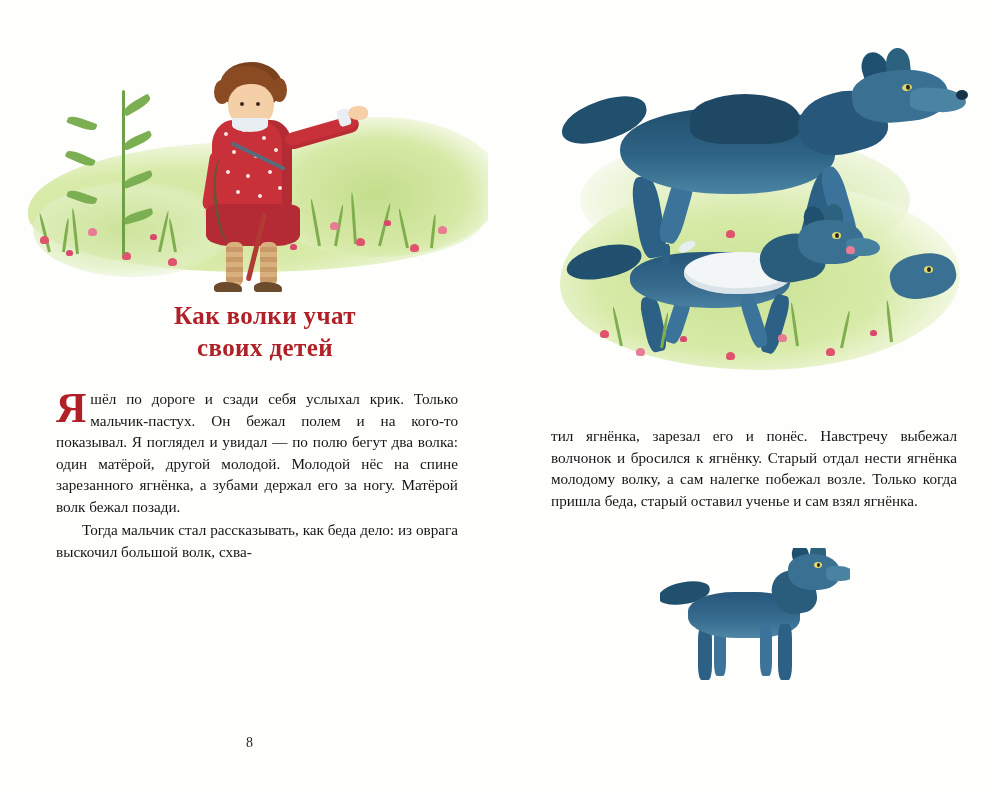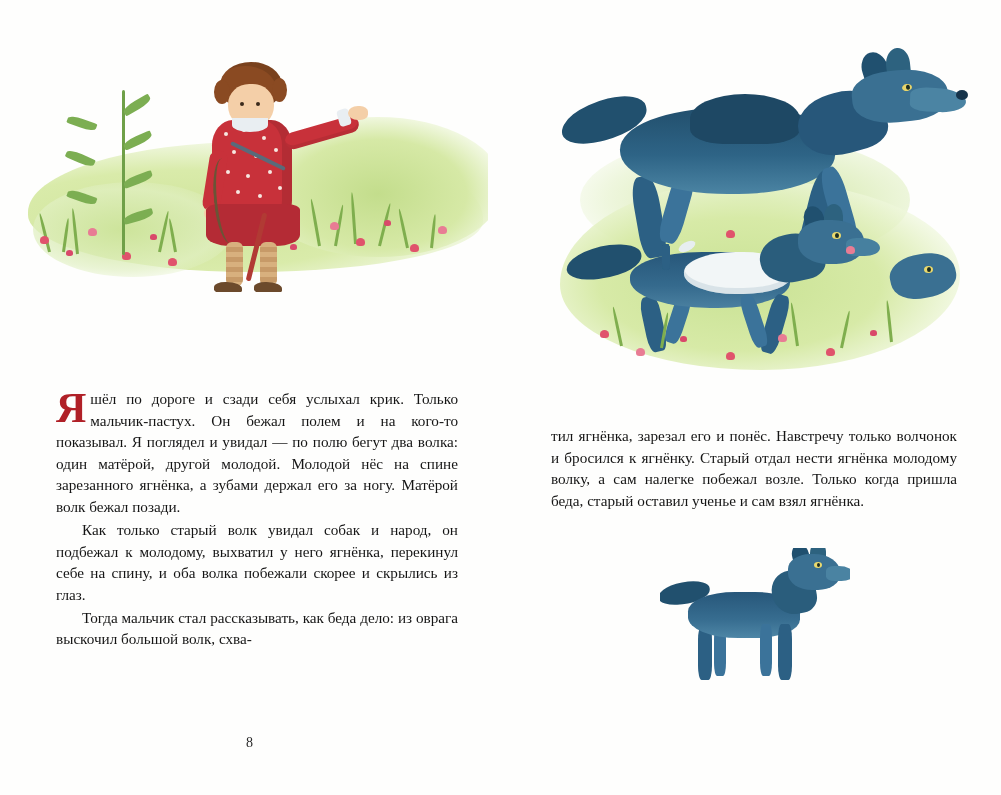--- a/index.html
+++ b/index.html
@@ -557,28 +557,31 @@
     <div class="leg a"></div>
     <div class="leg b"></div>
     <div class="neck"></div>
     <div class="ear1"></div>
     <div class="ear2"></div>
     <div class="head"></div>
     <div class="snout"></div>
     <div class="eye"></div>
   </div>
 
+  <div class="title-block">
+    <span>Как волки учат</span>
+    <span class="l2">своих детей</span>
+  </div>
 
   <div class="col" id="col-left">
     <p class="first">
       <span class="dropcap">Я</span><span>шёл по дороге и сзади себя услыхал крик. Только мальчик-пастух. Он бежал полем и на кого-то показывал. Я поглядел и увидал — по полю бегут два волка: один матёрой, другой молодой. Молодой нёс на спине зарезанного ягнёнка, а зубами держал его за ногу. Матёрой волк бежал позади.</span>
     </p>
-    <p><span>Как только старый волк увидал собак и народ, он подбежал к молодому, выхватил у него ягнёнка, перекинул себе на спину, и оба волка побежали скорее и скрылись из глаз.</span></p>
     <p><span>Тогда мальчик стал рассказывать, как беда дело: из оврага выскочил большой волк, схва-</span></p>
   </div>
 
   <div class="col" id="col-right">
-    <p style="text-indent:0"><span>тил ягнёнка, зарезал его и понёс. Навстречу только волчонок и бросился к ягнёнку. Старый отдал нести ягнёнка молодому волку, а сам налегке побежал возле. Только когда пришла беда, старый оставил ученье и сам взял ягнёнка.</span></p>
+    <p style="text-indent:0"><span>тил ягнёнка, зарезал его и понёс. Навстречу выбежал волчонок и бросился к ягнёнку. Старый отдал нести ягнёнка молодому волку, а сам налегке побежал возле. Только когда пришла беда, старый оставил ученье и сам взял ягнёнка.</span></p>
   </div>
 
   <div class="folio">8</div>
 
 </div>
 
 </body></html>

